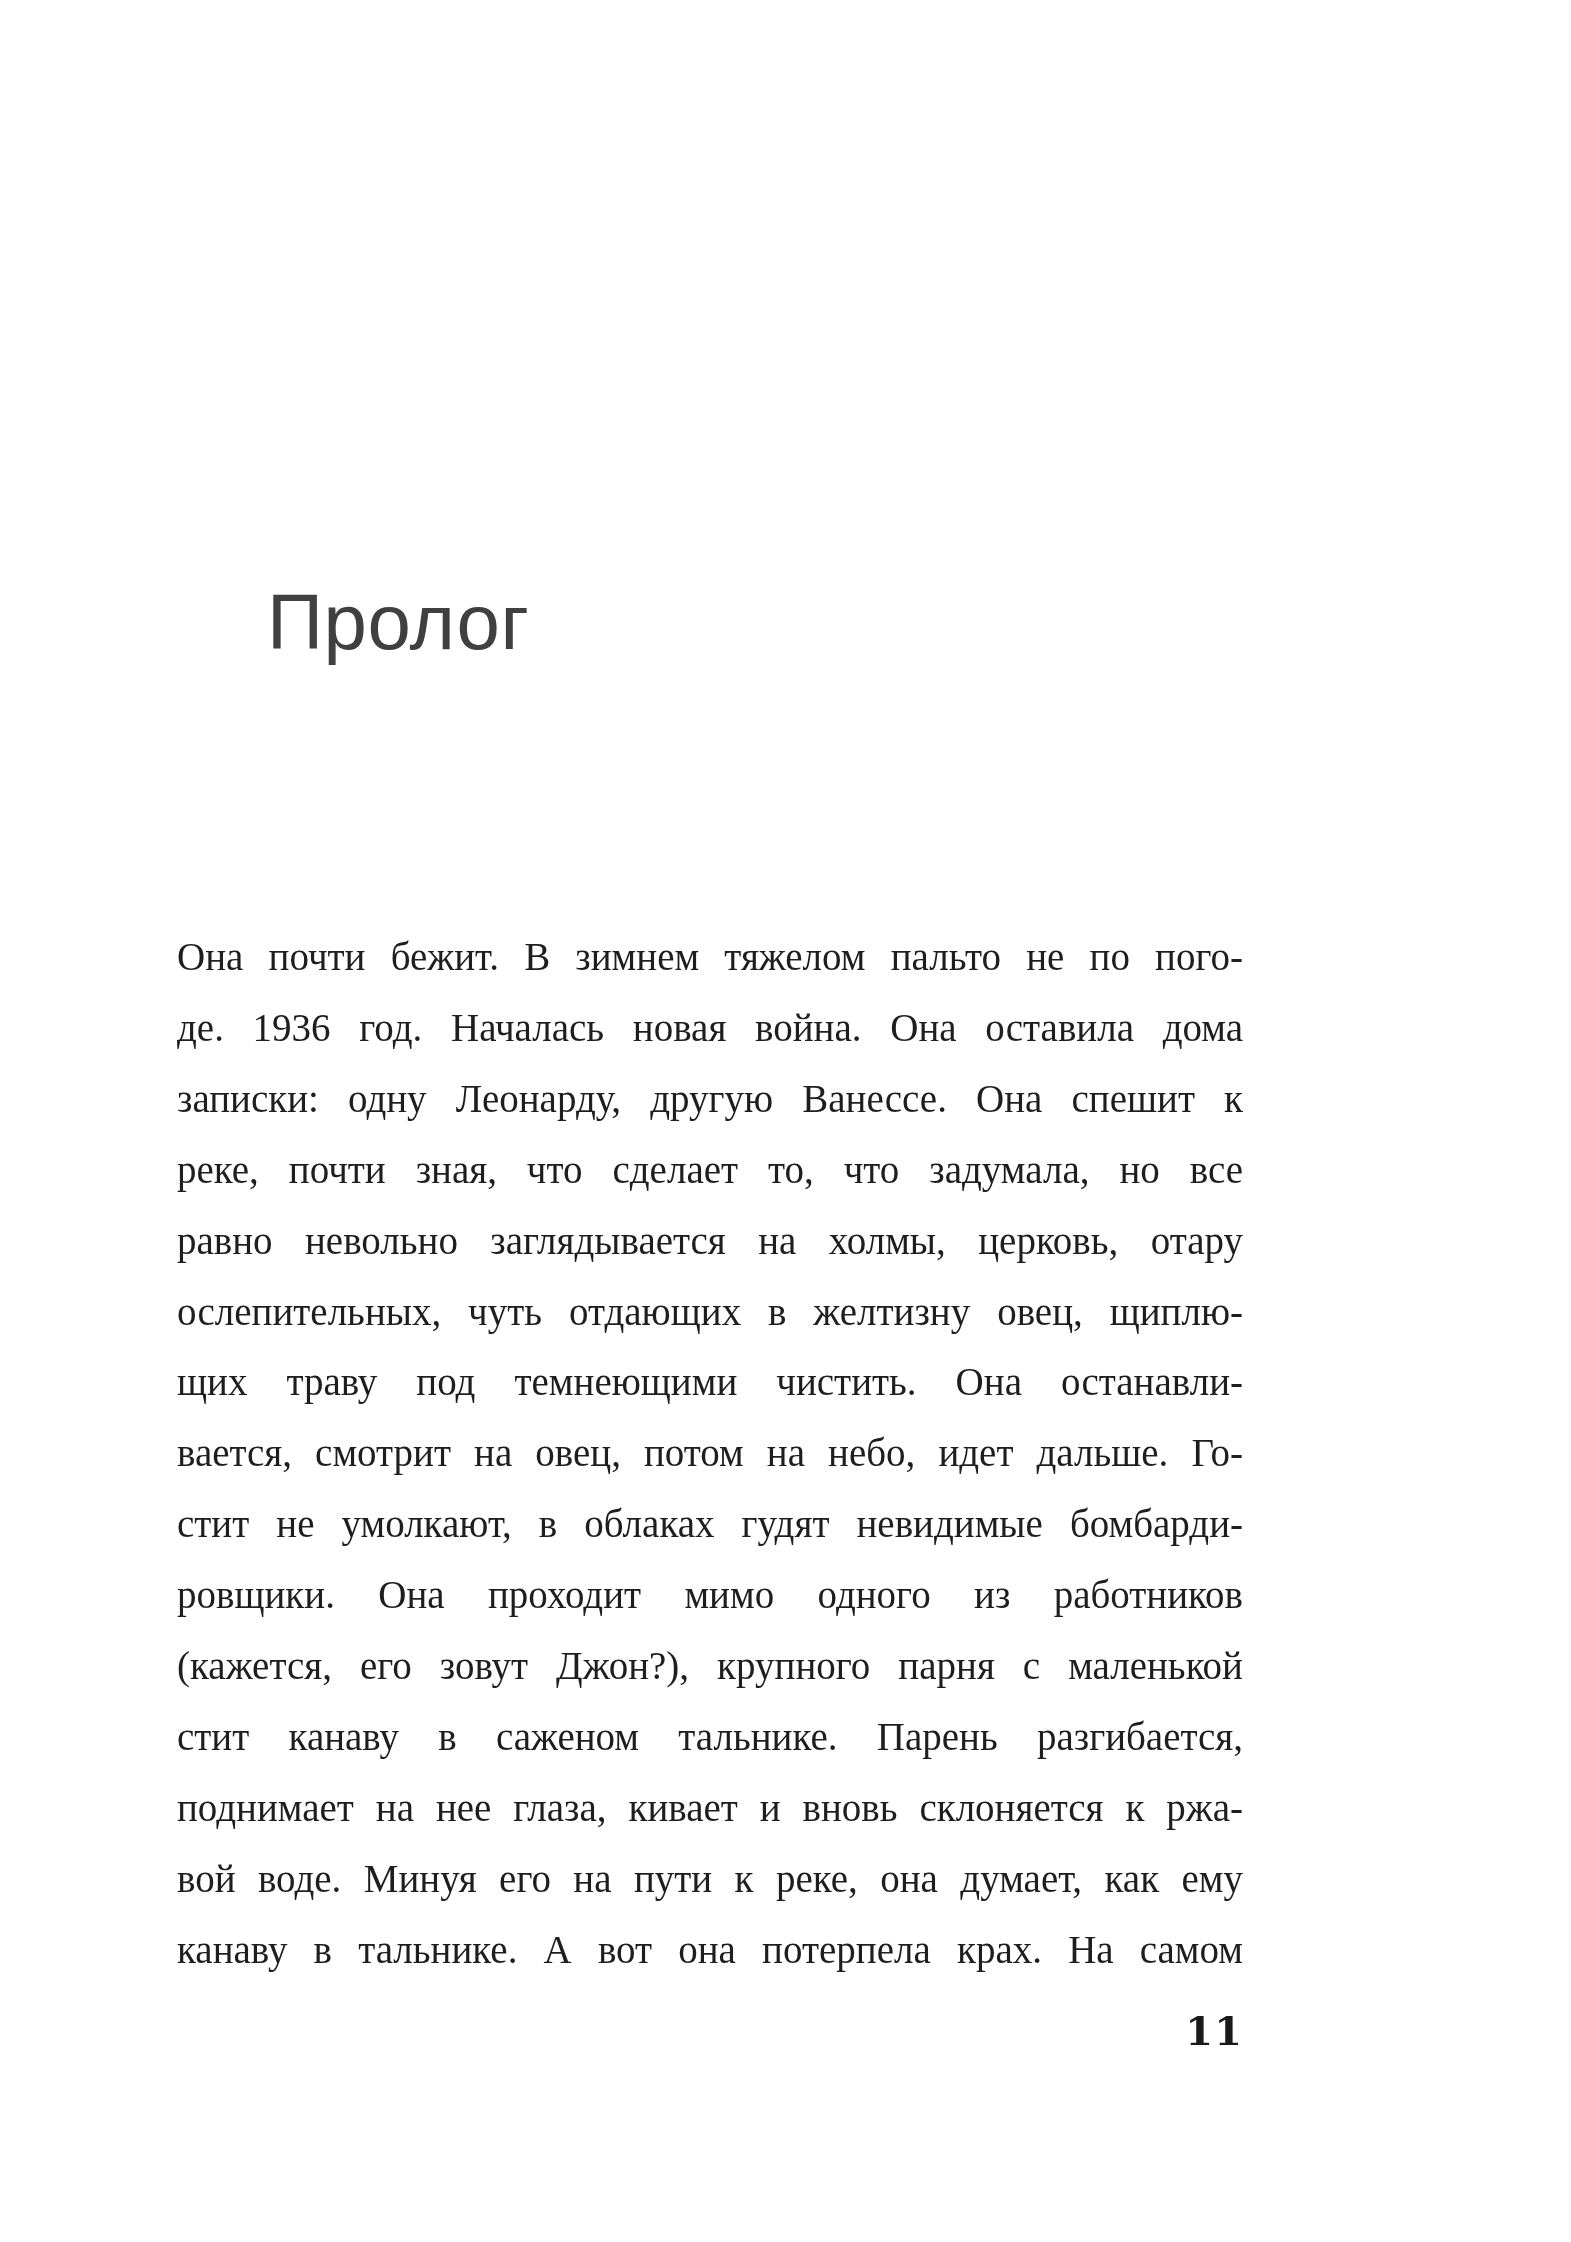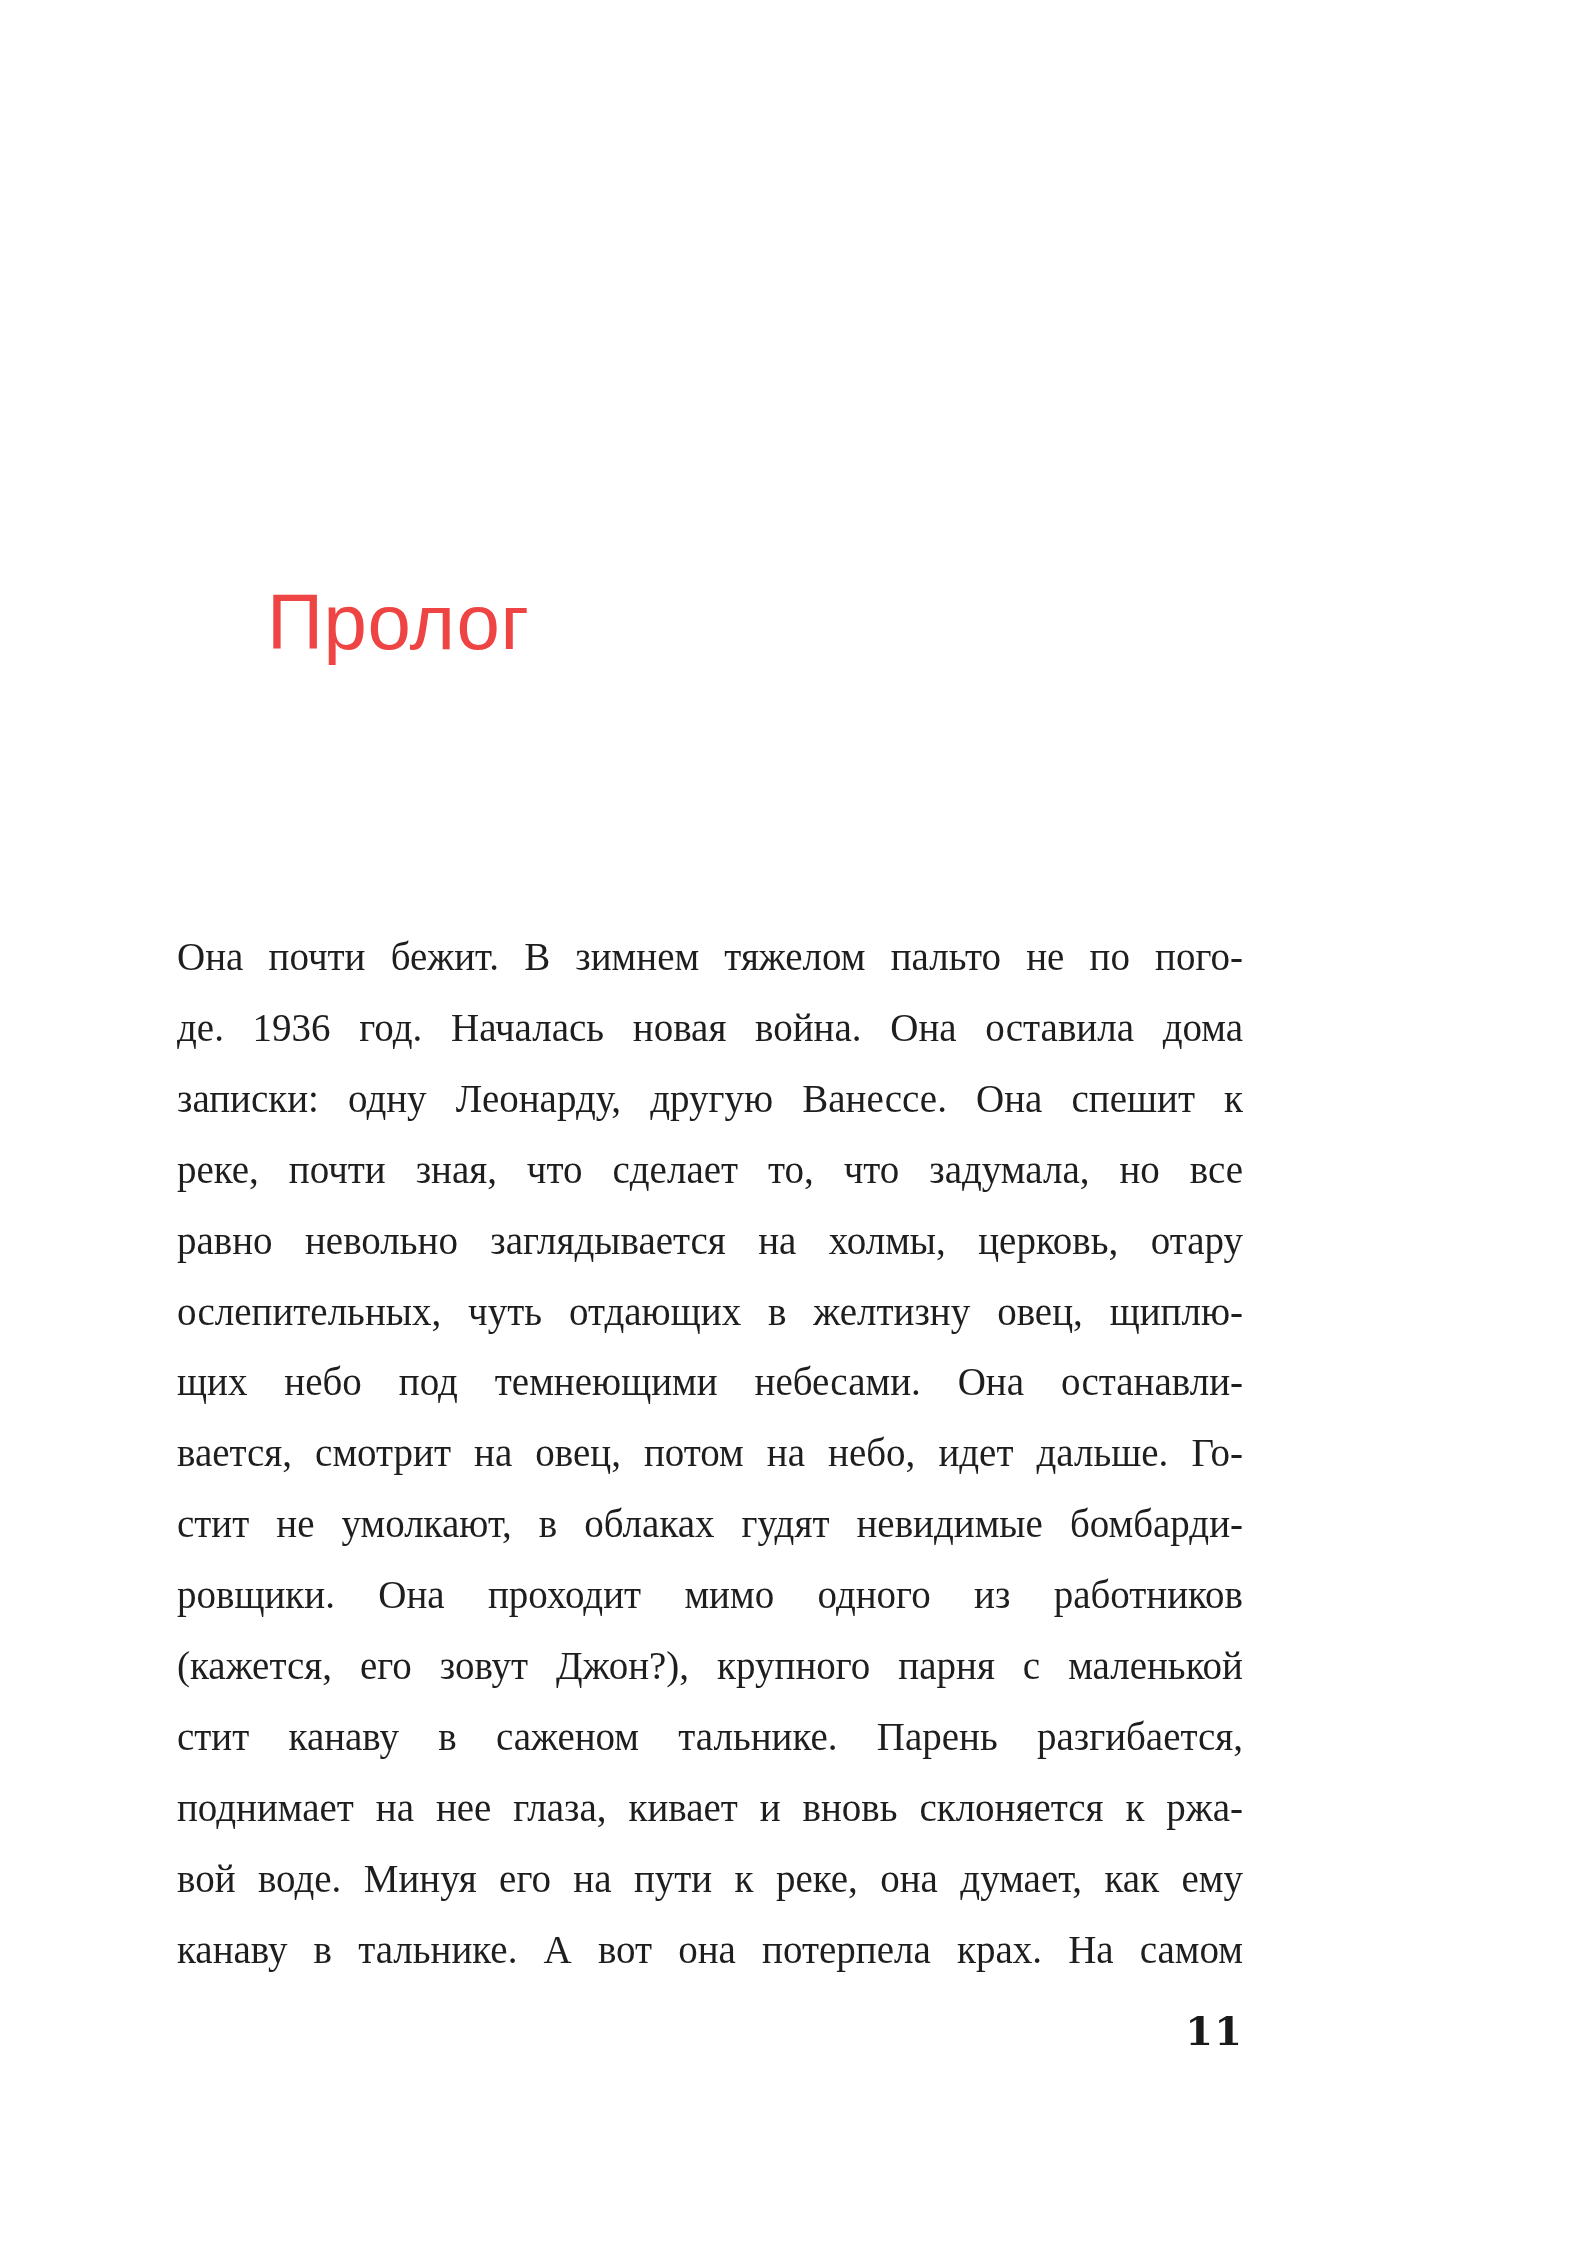--- a/index.html
+++ b/index.html
@@ -17,21 +17,21 @@
   }
   .chapter-title {
     position: absolute;
     left: 267px;
     top: 583px;
     font-family: "Liberation Sans", sans-serif;
     font-size: 78px;
     line-height: 78px;
     font-weight: 400;
     letter-spacing: 0.5px;
-    color: #ef4444;
+    color: #404040;
     white-space: nowrap;
   }
   .body-text {
     position: absolute;
     left: 177px;
     top: 913px;
     width: 1066px;
     font-family: "Liberation Serif", serif;
     font-size: 39px;
     line-height: 53.9px;
@@ -64,21 +64,21 @@
 
   <div class="chapter-title">Пролог</div>
 
   <div class="body-text">
       <div class="text-line">Она почти бежит. В зимнем тяжелом пальто не по пого-</div>
       <div class="text-line">де. 1936 год. Началась новая война. Она оставила дома</div>
       <div class="text-line">записки: одну Леонарду, другую Ванессе. Она спешит к</div>
       <div class="text-line">реке, почти зная, что сделает то, что задумала, но все</div>
       <div class="text-line">равно невольно заглядывается на холмы, церковь, отару</div>
       <div class="text-line">ослепительных, чуть отдающих в желтизну овец, щиплю-</div>
-      <div class="text-line">щих небо под темнеющими небесами. Она останавли-</div>
+      <div class="text-line">щих траву под темнеющими чистить. Она останавли-</div>
       <div class="text-line">вается, смотрит на овец, потом на небо, идет дальше. Го-</div>
       <div class="text-line">стит не умолкают, в облаках гудят невидимые бомбарди-</div>
       <div class="text-line">ровщики. Она проходит мимо одного из работников</div>
       <div class="text-line">(кажется, его зовут Джон?), крупного парня с маленькой</div>
       <div class="text-line">стит канаву в саженом тальнике. Парень разгибается,</div>
       <div class="text-line">поднимает на нее глаза, кивает и вновь склоняется к ржа-</div>
       <div class="text-line">вой воде. Минуя его на пути к реке, она думает, как ему</div>
       <div class="text-line">канаву в тальнике. А вот она потерпела крах. На самом</div>
     </div>
 

